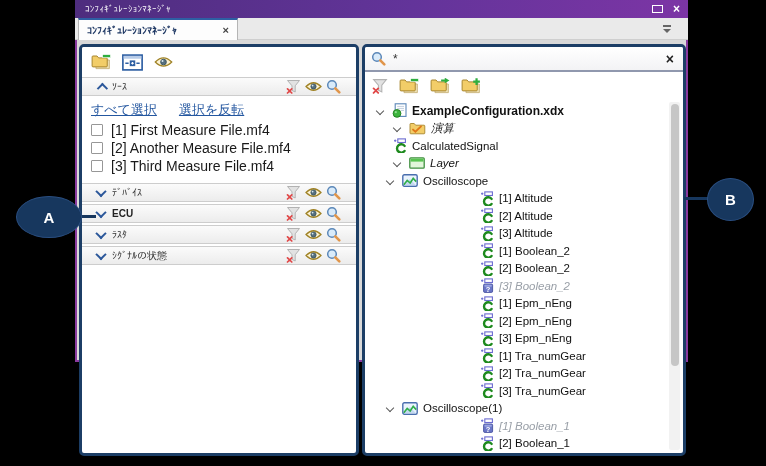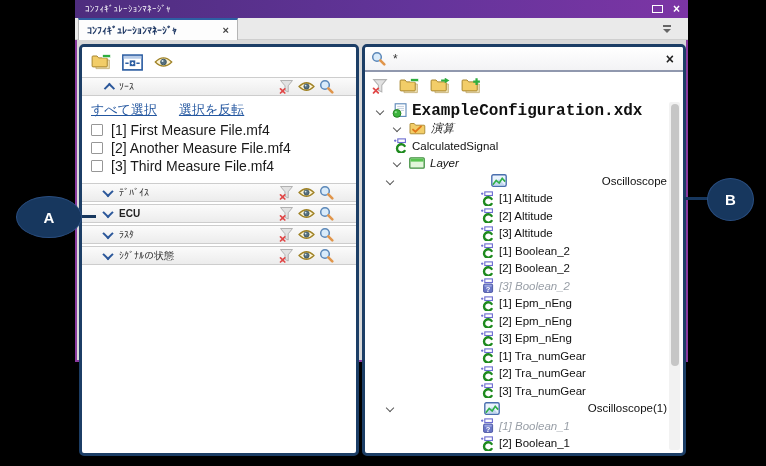--- a/index.html
+++ b/index.html
@@ -32,21 +32,21 @@
   
   .panel { position:absolute; top:44px; height:412px; background:#fff;
            border:3px solid #1c3e66; border-radius:5px; overflow:hidden; }
   .panel-left  { left:2px;  width:280px; }
   .panel-right { left:285px; width:324px; }
 
   
   .lp-toolbar { height:30px; display:flex; align-items:center; gap:11px; padding:0 9px; background:#fff; }
   .sec-header { height:19px; background:linear-gradient(#fbfbfb,#ececec);
                 border-top:1px solid #cdcdcd; border-bottom:1px solid #cdcdcd;
-                display:flex; align-items:center; padding:0 22px; }
+                display:flex; align-items:center; padding:0 15px; }
   .sec-title { font-size:10px; color:#333; margin-left:7px; white-space:nowrap; }
   .sec-title.bold { font-weight:bold; color:#222; }
   .sec-icons { margin-left:auto; display:flex; align-items:center; gap:4px; }
   .collapsed-wrap { margin-top:2px; }
   .first-collapsed { margin-top:4px; }
 
   .sec-links { display:flex; gap:22px; padding:5px 9px 2px; }
   .link { font-size:13px; color:#2457a0; text-decoration:underline; white-space:nowrap; }
   .file-row { display:flex; align-items:center; gap:8px; height:18px; padding:0 9px; }
   .checkbox { width:12px; height:12px; border:1.5px solid #979797; background:#fff; border-radius:1px; flex:none; }
@@ -67,23 +67,23 @@
   
   .search-row { height:25px; display:flex; align-items:center; gap:7px; padding:0 9px 0 6px;
                 background:linear-gradient(#ffffff,#f3f3f5); border-bottom:2px solid #9098ae; }
   .search-value { font-size:12px; color:#333; flex:1; }
   .search-clear { font-size:14px; font-weight:bold; color:#222; line-height:1; }
   .rp-toolbar { height:27px; display:flex; align-items:center; gap:11px; padding:0 7px; }
 
   .tree { position:absolute; left:0; top:55px; right:16px; bottom:0; overflow:hidden; }
   .trow { height:17.5px; display:flex; align-items:center; white-space:nowrap; }
   .tlabel { font-size:11.5px; color:#111; margin-left:5px; }
-  .tlabel.bold { font-weight:bold; font-size:16px;font-family:Liberation Mono, monospace; }
+  .tlabel.bold { font-weight:bold; font-size:12px; }
   .trow.missing .tlabel { color:#9aa0a8; font-style:italic; }
-  .pad-c0 { padding-left:10px; } .pad-c1 { padding-left:27px;font-style:italic; } .pad-c2 { padding-left:20px;justify-content:space-between; }
+  .pad-c0 { padding-left:10px; } .pad-c1 { padding-left:27px;font-style:italic; } .pad-c2 { padding-left:20px; }
   .pad-i2 { padding-left:28px; } .pad-i3 { padding-left:115px; }
   .ic { flex:none; }
 
   .scrollbar { position:absolute; right:3px; top:55px; bottom:3px; width:11px;
                background:#f2f2f2; border-radius:2px; }
   .scroll-thumb { position:absolute; left:1.5px; top:2px; width:8px; height:262px;
                   background:#c6c6c6; border-radius:4px; }
 
   
   .callout-line { position:absolute; height:3px; background:#17375e; }

